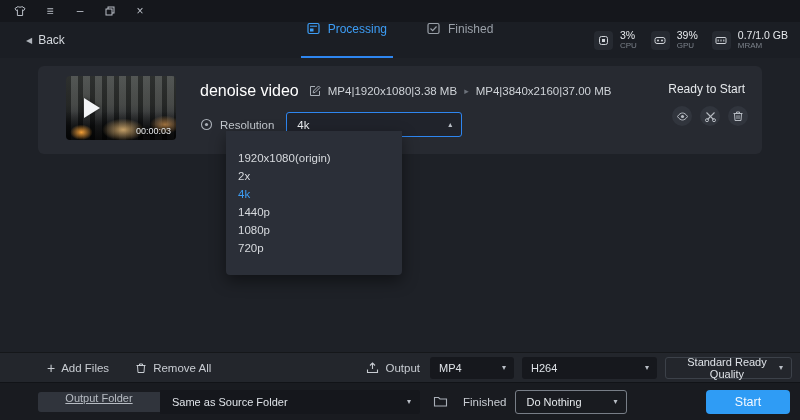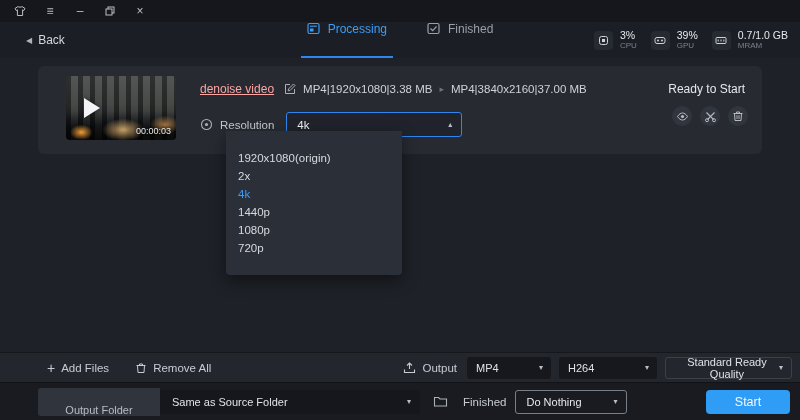--- a/index.html
+++ b/index.html
@@ -49,21 +49,21 @@
       radial-gradient(ellipse 30px 16px at 52% 84%, rgba(255,205,130,.75), transparent 70%),
       radial-gradient(ellipse 22px 13px at 90% 76%, rgba(255,180,95,.6), transparent 70%),
       linear-gradient(180deg, rgba(0,0,0,0) 55%, rgba(0,0,0,.55) 78%, rgba(0,0,0,.75) 100%),
       repeating-linear-gradient(90deg, rgba(10,12,10,.45) 0 5px, rgba(120,124,118,.18) 5px 12px),
       linear-gradient(180deg, #4b4e4d 0%, #3c3e3d 45%, #23252a 72%, #121316 100%); }
   .play { position:absolute; left:24%; top:50%; transform:translate(-50%,-50%); width:0; height:0;
           border-left:16px solid #f2f4f6; border-top:10px solid transparent; border-bottom:10px solid transparent;
           filter:drop-shadow(0 0 2px rgba(0,0,0,.6)); }
   .duration { position:absolute; right:5px; bottom:4px; font-size:9px; color:#e8eaec; text-shadow:0 0 3px #000; }
   .file-title-row { position:absolute; left:162px; top:16px; display:flex; align-items:center; gap:7px; }
-  .file-title { font-size:12px; color:#fca5a5;text-decoration:underline; }
+  .file-title { font-size:16px; color:#ffffff; }
   .edit-icon { display:flex; margin-left:3px; }
   .media-info { font-size:11.5px; color:#cfd3d8; }
   .info-arrow { font-size:9px; color:#6d737c; }
   .status { position:absolute; right:17px; top:16px; font-size:12px; color:#e6e9ec; }
   .res-row { position:absolute; left:162px; top:46px; display:flex; align-items:center; gap:7px; }
   .res-label { font-size:11.5px; color:#c4c9cf; }
   .res-select { width:176px; height:25px; margin-left:5px; background:#20232b; border:1px solid #2e86f0;
                 border-radius:3px; display:flex; align-items:center; justify-content:space-between;
                 padding:0 9px 0 10px; }
   .res-select .val { font-size:11.5px; color:#eef1f4; }
@@ -84,27 +84,27 @@
              border-top:1px solid #15171a; display:flex; align-items:center; justify-content:space-between;
              padding:0 8px 0 47px; }
   .tb-group { display:flex; align-items:center; gap:26px; }
   .tool-btn { display:flex; align-items:center; gap:6px; font-size:11.5px; color:#c8ccd2; }
   .tool-btn .plus { font-size:14px; color:#c8ccd2; line-height:1; }
   .out-group { display:flex; align-items:center; gap:8px;text-align:center; }
   .out-label { display:flex; align-items:center; gap:6px; font-size:11.5px; color:#c8ccd2; margin-right:2px; }
   .select { height:22px; background:#16181d; border-radius:3px; display:flex; align-items:center;
             justify-content:space-between; padding:0 8px 0 9px; font-size:11px; color:#dfe3e8; }
   .select.outlined { background:transparent; border:1px solid #3c4149; }
-  .sel-mp4 { width:84px; } .sel-h264 { width:98px; } .sel-quality { width:127px; }
+  .sel-mp4 { width:84px; } .sel-h264 { width:135px; } .sel-quality { width:127px; }
 
   
   .bottombar { position:absolute; top:382px; left:0; width:800px; height:38px; background:#191b20;
                border-top:1px solid #111317; display:flex; align-items:center; padding:0 10px 0 38px; }
-  .of-btn { width:122px; height:28px; background:#30343c; border-radius:3px 0 0 3px; display:flex;
-            align-items:flex-end; justify-content:center; font-size:11px; color:#b7bcc3; }
+  .of-btn { width:122px; height:20px; background:#30343c; border-radius:3px 0 0 3px; display:flex;
+            align-items:flex-start; justify-content:center; font-size:11px; color:#b7bcc3;text-decoration:underline; }
   .of-select { width:260px; height:24px; background:#15171c; border-radius:0 3px 3px 0; display:flex;
                align-items:center; justify-content:space-between; padding:0 9px 0 12px; font-size:11px; color:#dfe3e8; }
   .folder-btn { margin-left:9px; width:22px; height:22px; display:flex; align-items:center; justify-content:center; }
   .fin-label { margin-left:12px; font-size:11.5px; color:#c8ccd2; }
   .fin-select { margin-left:9px; width:112px; height:24px; border:1px solid #787e87; border-radius:3px;
                 background:transparent; display:flex; align-items:center; justify-content:space-between;
                 padding:0 9px 0 10px; font-size:11px; color:#e6e9ec; }
   .spacer { flex:1; }
   .start-btn { width:84px; height:24px; background:#2f9cf5; border-radius:4px; display:flex; align-items:center;
                justify-content:center; font-size:12.5px; color:#f4f9ff; }

